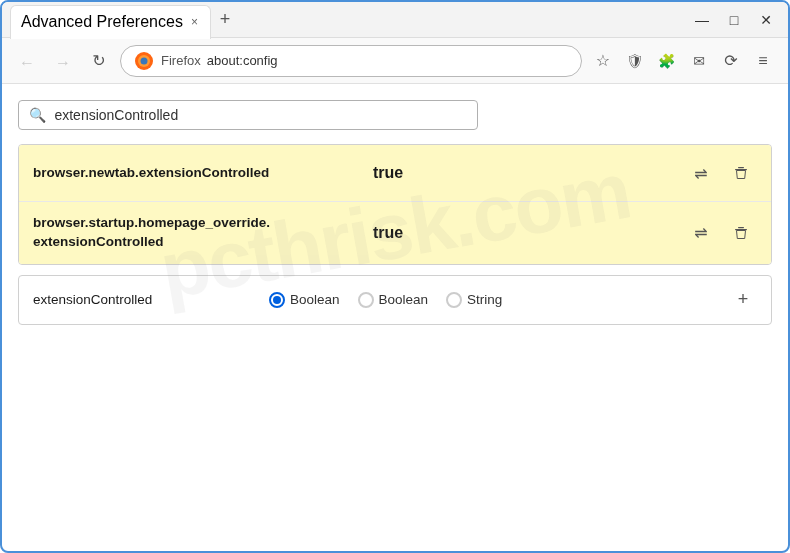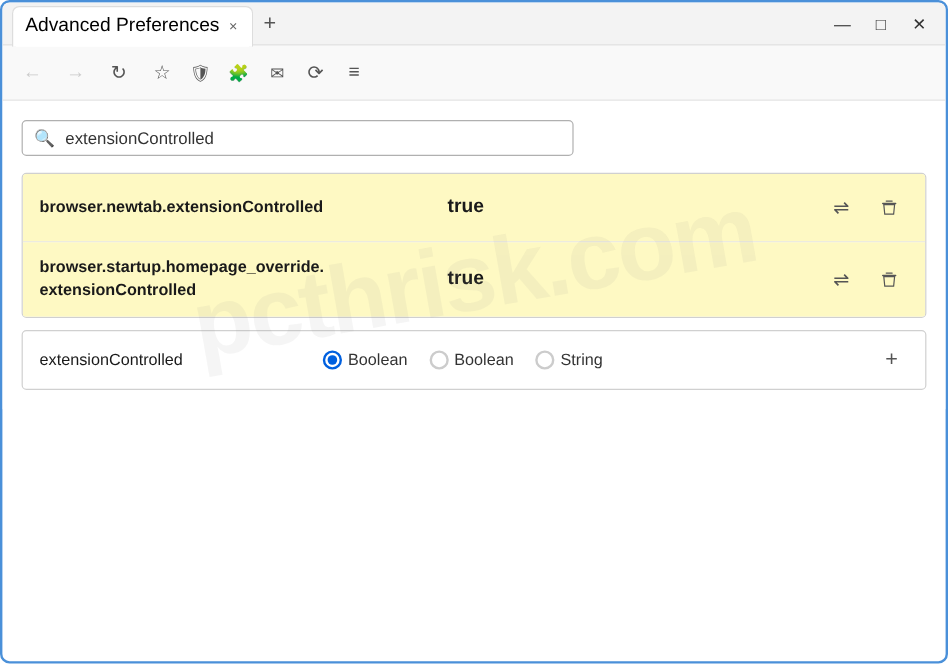--- a/index.html
+++ b/index.html
@@ -336,20 +336,30 @@
   <div class="nav-btn disabled">
     <span>←</span>
   </div>
   <div class="nav-btn disabled">
     <span>→</span>
   </div>
   <div class="nav-btn">
     <span>↻</span>
   </div>
 
+  <div class="address-bar">
+
+    <svg class="firefox-icon" viewBox="0 0 22 22" xmlns="http://www.w3.org/2000/svg">
+      <circle cx="11" cy="11" r="9" fill="#FF6611"></circle>
+      <circle cx="11" cy="11" r="6" fill="#FF9933"></circle>
+      <circle cx="11" cy="11" r="3.5" fill="#3777BC"></circle>
+    </svg>
+    <span style="font-size:13px;color:#555;font-weight:500;">Firefox</span>
+    <span class="address-text">about:config</span>
+  </div>
 
   <div class="nav-icons">
     <div class="nav-icon-btn">
       <span>☆</span>
     </div>
     <div class="nav-icon-btn">
       <span style="font-size:14px;">🛡</span>
     </div>
     <div class="nav-icon-btn">
       <span style="font-size:14px;">🧩</span>

